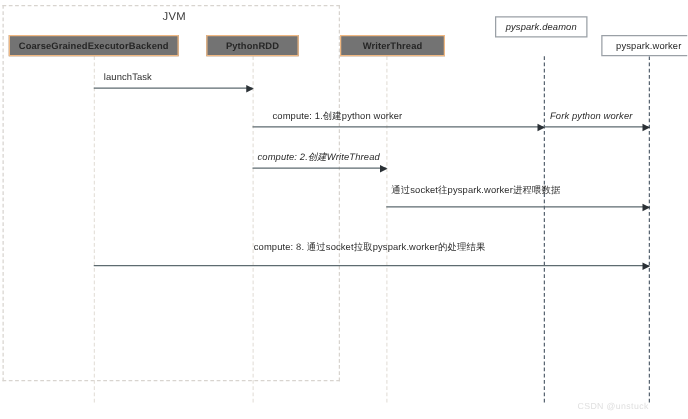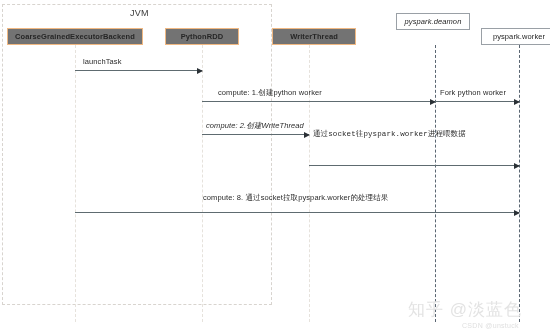--- a/index.html
+++ b/index.html
@@ -139,25 +139,24 @@
       <div class="participant jvm-actor" style="left: 272px; top: 28px; width: 84px;">WriterThread</div>
       <div class="participant py-actor" style="left: 396px; top: 13px; width: 74px; font-style: italic;">pyspark.deamon</div>
       <div class="participant py-actor" style="left: 481px; top: 28px; width: 76px;">pyspark.worker</div>
     </div>
   <div id="messages">
       <div class="msg" style="left: 75px; top: 70px; width: 127px;"></div>
       <div class="msg-label" style="left: 83px; top: 57px;">launchTask</div>
       <div class="msg" style="left: 202px; top: 101px; width: 233px;"></div>
       <div class="msg-label" style="left: 188px; top: 88px; margin-left: 30px;">compute: 1.创建python worker</div>
       <div class="msg" style="left: 435px; top: 101px; width: 84px;"></div>
-      <div class="msg-label" style="left: 440px; top: 88px;">Fork python worker</div>
+      <div class="msg-label" style="left: 440px; top: 88px; font-style: italic;">Fork python worker</div>
       <div class="msg" style="left: 202px; top: 134px; width: 107px;"></div>
       <div class="msg-label" style="left: 206px; top: 121px; font-style: italic;">compute: 2.创建WriteThread</div>
       <div class="msg" style="left: 309px; top: 165px; width: 210px;"></div>
-      <div class="msg-label" style="left: 313px; top: 129px; font-family: Liberation Mono, monospace;">通过socket往pyspark.worker进程喂数据</div>
+      <div class="msg-label" style="left: 313px; top: 147px;">通过socket往pyspark.worker进程喂数据</div>
       <div class="msg" style="left: 75px; top: 212px; width: 444px;"></div>
       <div class="msg-label" style="left: 203px; top: 193px;">compute: 8. 通过socket拉取pyspark.worker的处理结果</div>
     </div>
 
-  <div class="wm-zhihu" style="left:408px; top:298px;">知乎 @淡蓝色</div>
   <div class="wm-csdn" style="left:462px; top:322px;">CSDN @unstuck</div>
 
 </div>
 
 </body></html>

